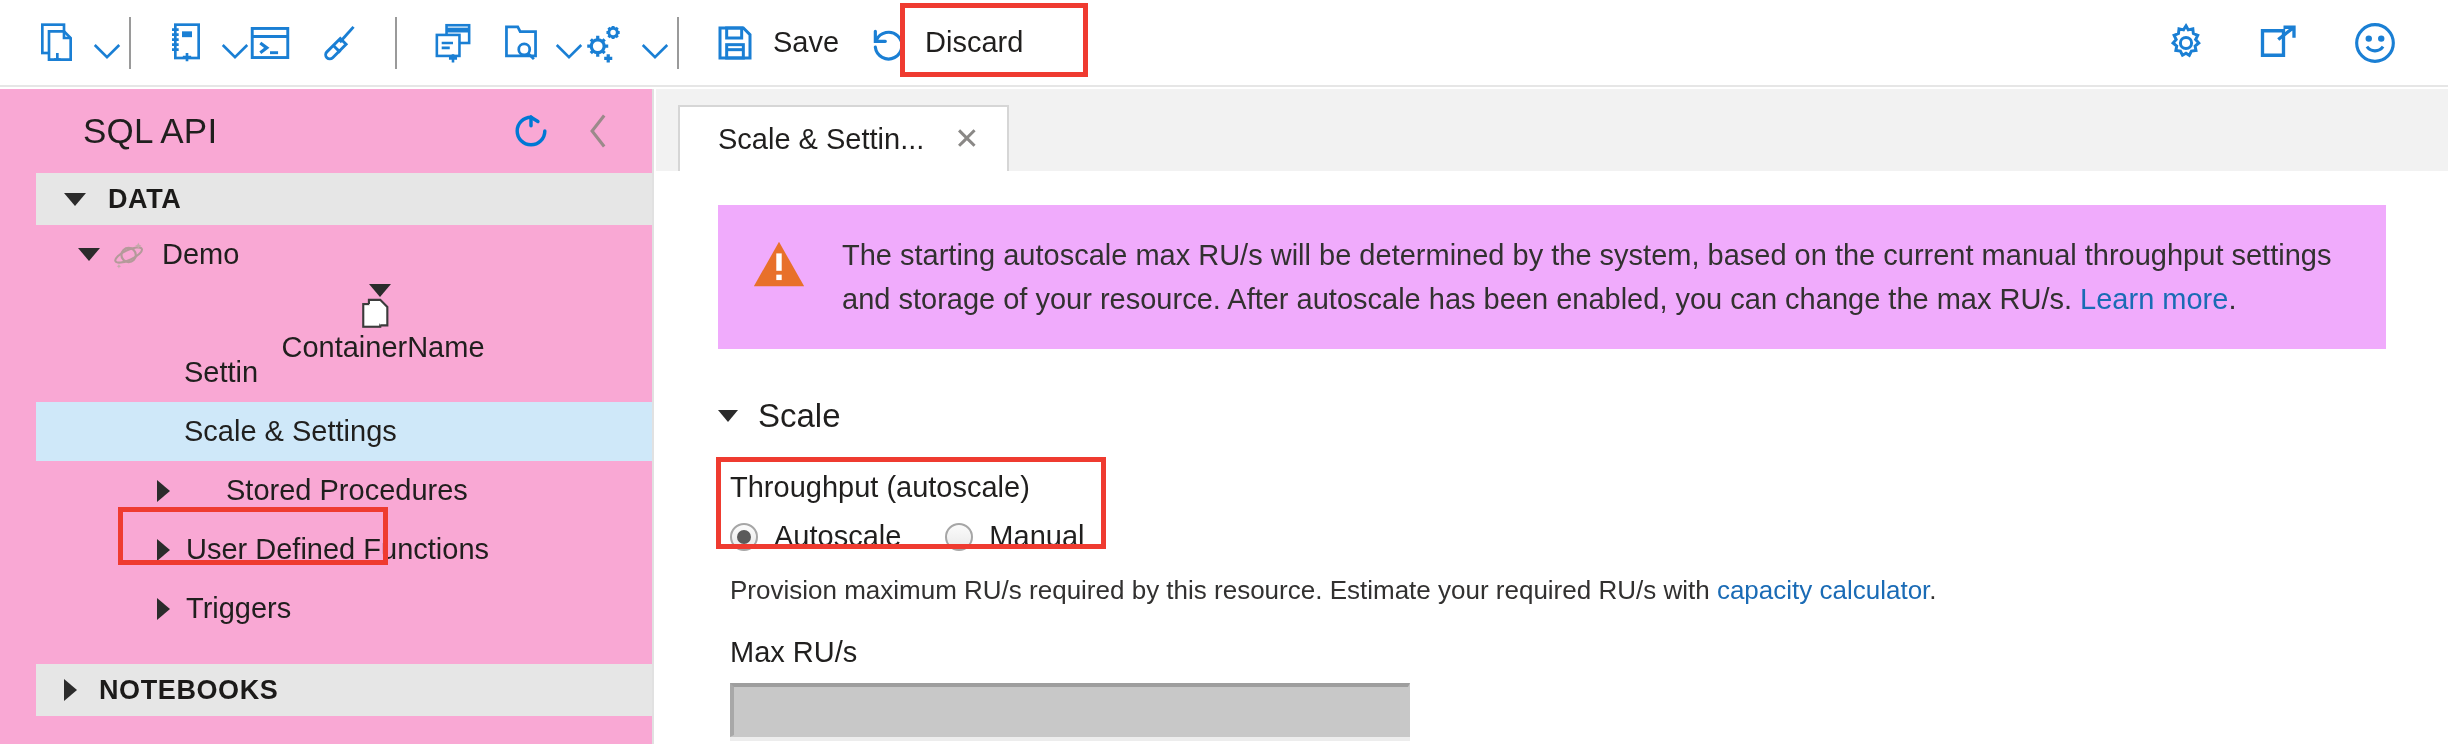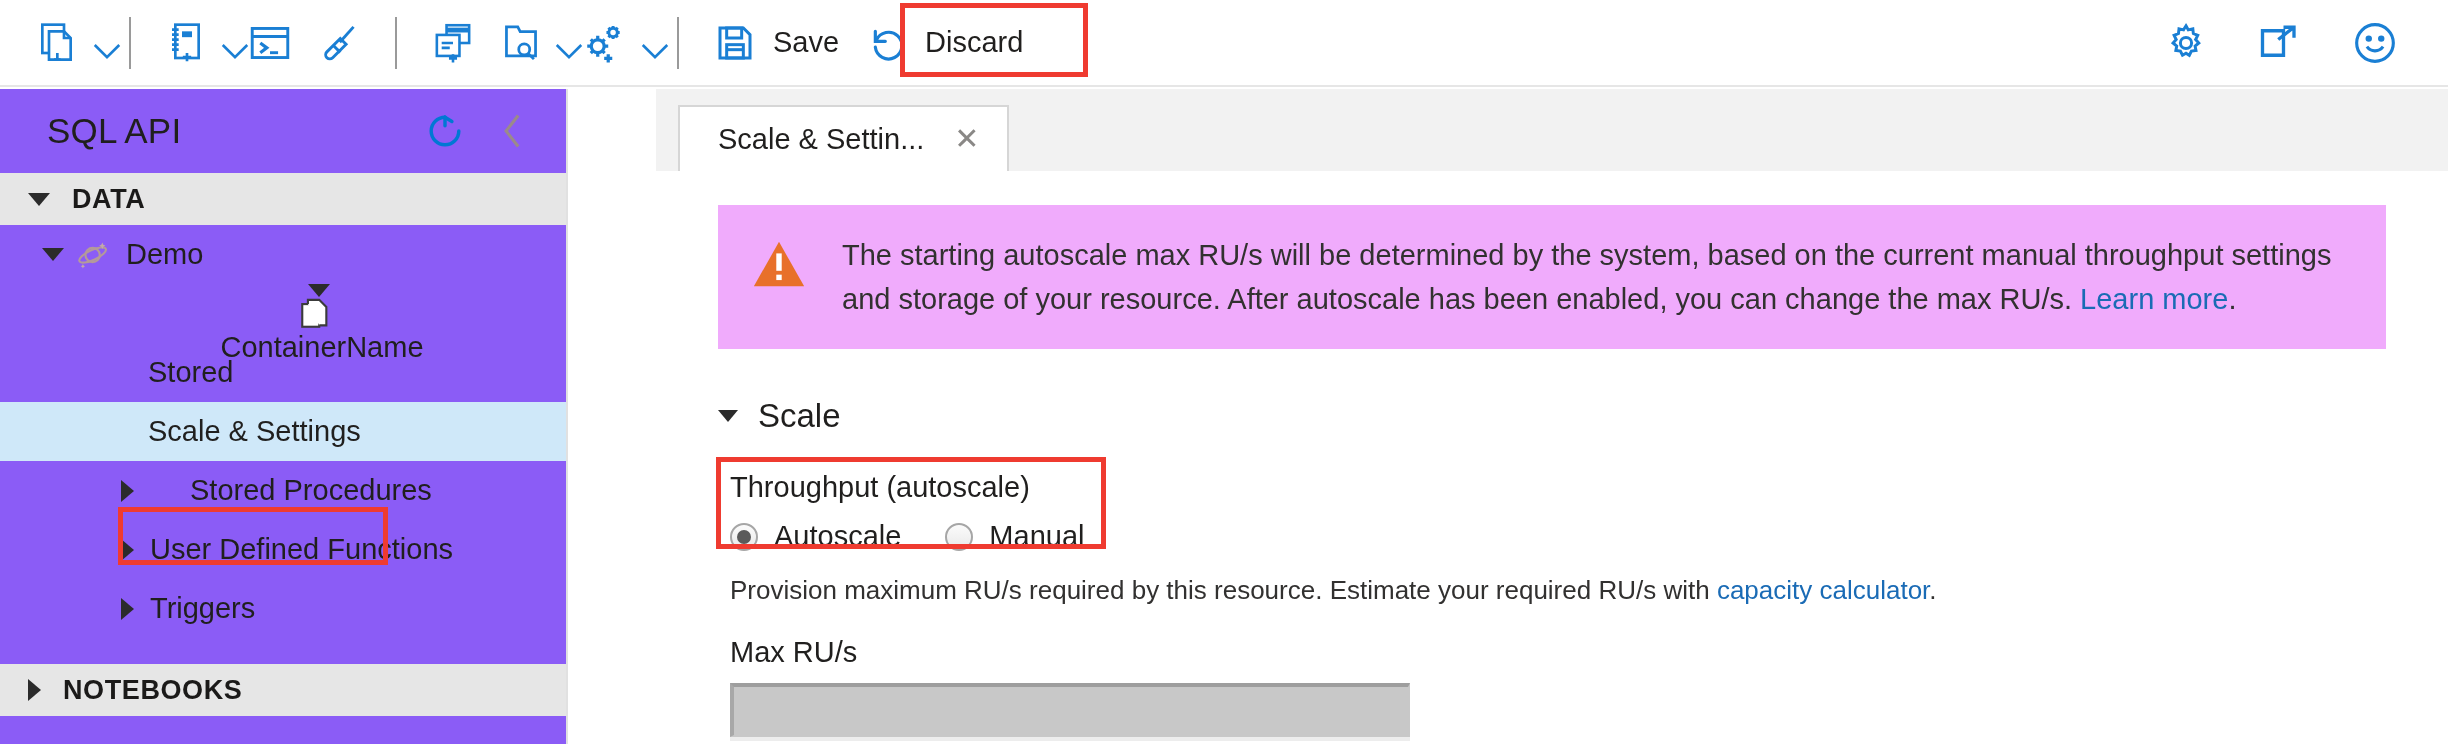--- a/index.html
+++ b/index.html
@@ -51,24 +51,25 @@
     position: absolute;
     left: 900px; top: 3px;
     width: 188px; height: 74px;
     border: 5px solid #ef3b30;
     pointer-events: none;
     z-index: 40;
   }
 
   
   .sidebar {
-    position: absolute; left: 0; top: 89px; width: 568px; bottom: 0;
-    background: #8b5cf6;
+    position: absolute; left: 0; top: 89px; width: 654px; bottom: 0;
+    background: #f9a8d4;
     border-right: 2px solid #e1e1e1;
     overflow: hidden;
+    padding-left: 36px;
   }
   .sb-head {
     height: 84px; display: flex; align-items: center;
     padding: 0 30px 0 47px;
   }
   .sb-title {
     font-size: 35px; color: #201f1e; font-weight: 400; letter-spacing: .2px;
   }
   .sb-head-actions { margin-left: auto; display:flex; align-items:center; gap: 22px; }
   .icon-btn { cursor:pointer; display:flex; align-items:center; justify-content:center;
@@ -455,21 +456,21 @@
             <g fill="#fff" stroke="#3b3b3b" stroke-width="1.5">
           <rect x="2" y="5" width="12" height="16"></rect>
               <path d="M6 5V2h8l5 5v13h-5"></path>
             </g>
           </svg>
       </span>
       <span class="sb-node-label">ContainerName</span>
     </div>
 
     <div class="sb-node" style="padding-left:148px;">
-      <span class="sb-node-label">Stored</span>
+      <span class="sb-node-label">Settin</span>
     </div>
 
     <div class="sb-node selected" style="padding-left:148px;">
       <span class="sb-node-label">Scale &amp; Settings</span>
     </div>
 
     <div class="sb-node" style="padding-left:110px;gap:40px;">
       <span class="tw">
           <span class="tri-right"></span>
         </span>

